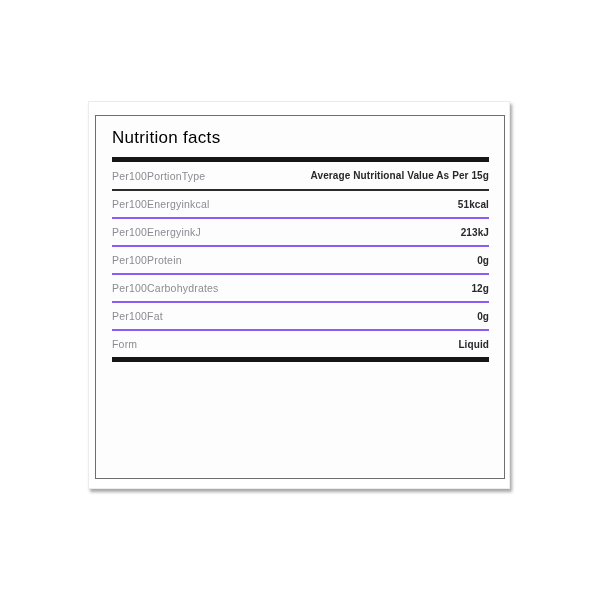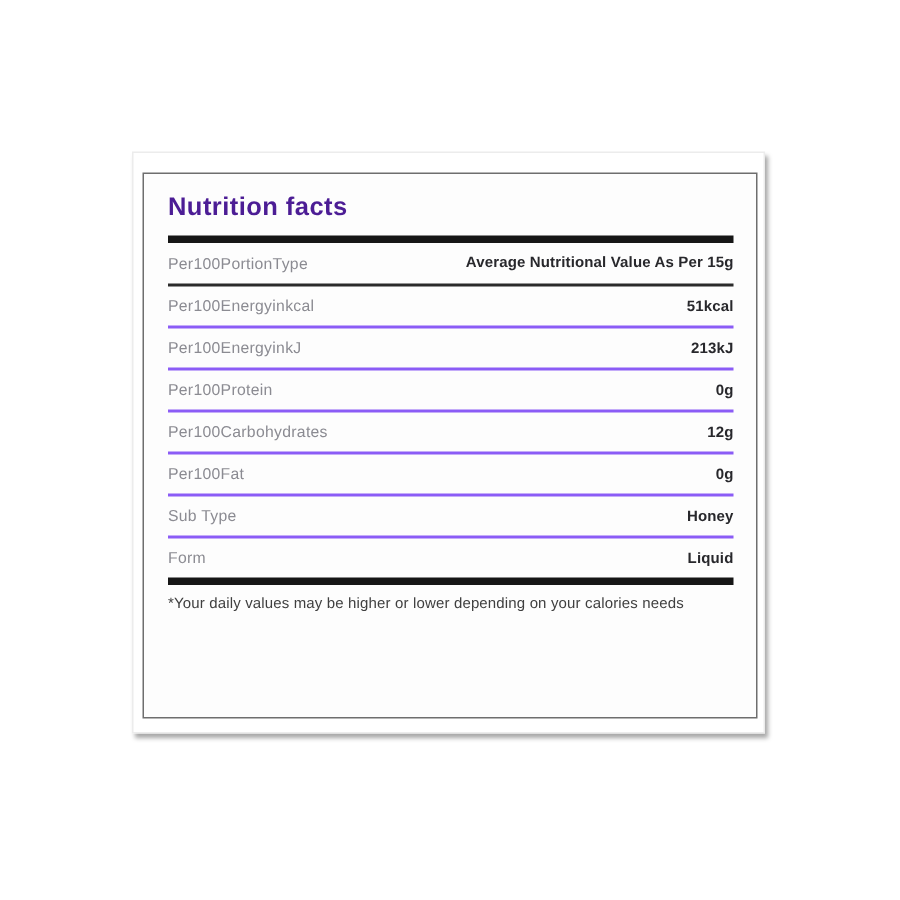--- a/index.html
+++ b/index.html
@@ -30,23 +30,23 @@
     bottom: 9px;
     border: 1.5px solid #6e6e6e;
     background: #fdfdfd;
     box-sizing: border-box;
     padding: 11px 15px 6px 16px;
   }
   .title {
     margin: 0 0 9px 0;
     font-size: 17px;
     line-height: 21px;
-    font-weight: bold;
+    font-weight: normal;
     letter-spacing: 0.3px;
-    color: #4c1d95;
+    color: #000000;
   }
   .bar {
     height: 5px;
     background: #161616;
   }
   .row {
     display: flex;
     justify-content: space-between;
     align-items: center;
     height: 26px;
@@ -115,30 +115,25 @@
     <span class="val">12g</span>
   </div>
 
 
   <div class="row">
     <span class="lbl">Per100Fat</span>
     <span class="val">0g</span>
   </div>
 
 
-  <div class="row">
-    <span class="lbl">Sub Type</span>
-    <span class="val">Honey</span>
-  </div>
 
   <div class="row">
     <span class="lbl">Form</span>
     <span class="val">Liquid</span>
   </div>
 
 </div>
 
     <div class="bar"></div>
 
-    <p class="footnote">*Your daily values may be higher or lower depending on your calories needs</p>
 
   </div>
 </div>
 
 </body></html>

